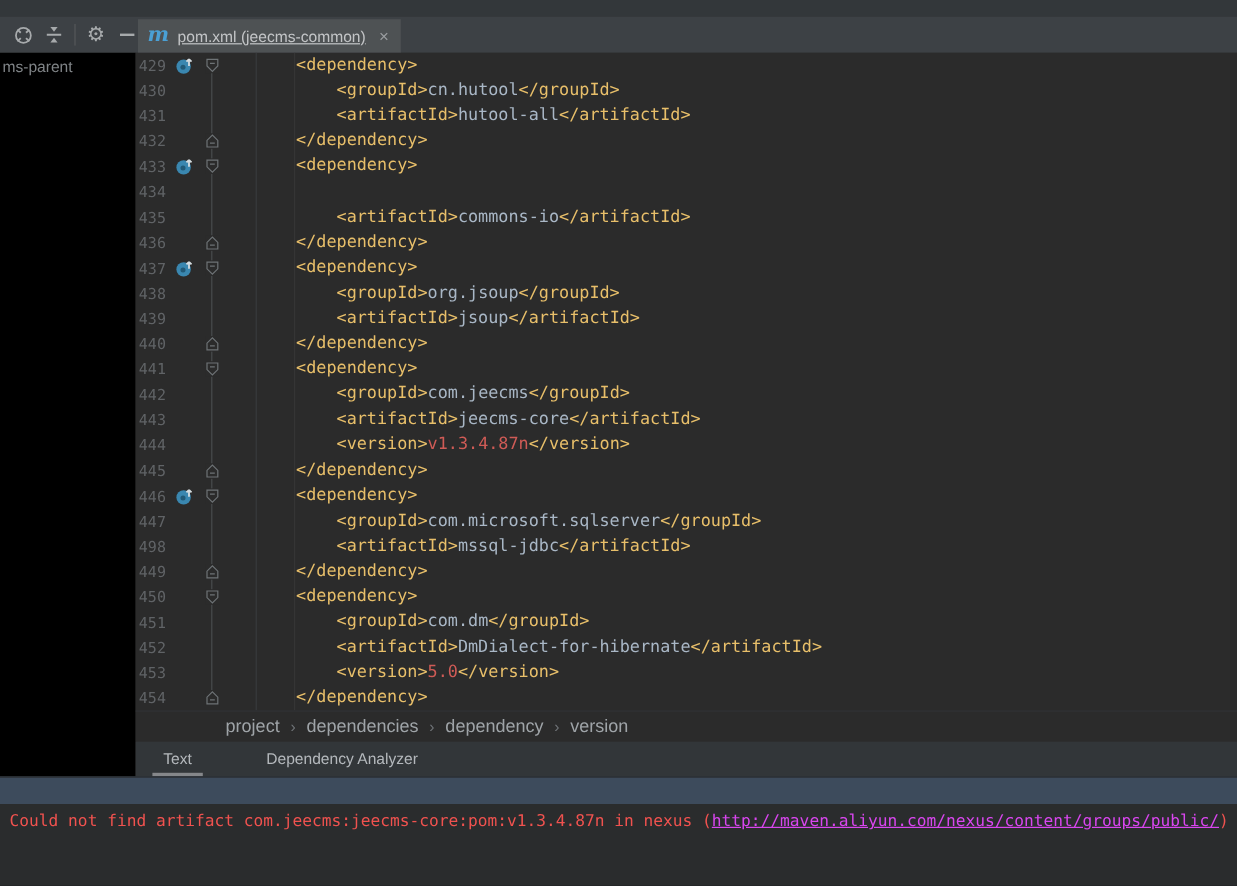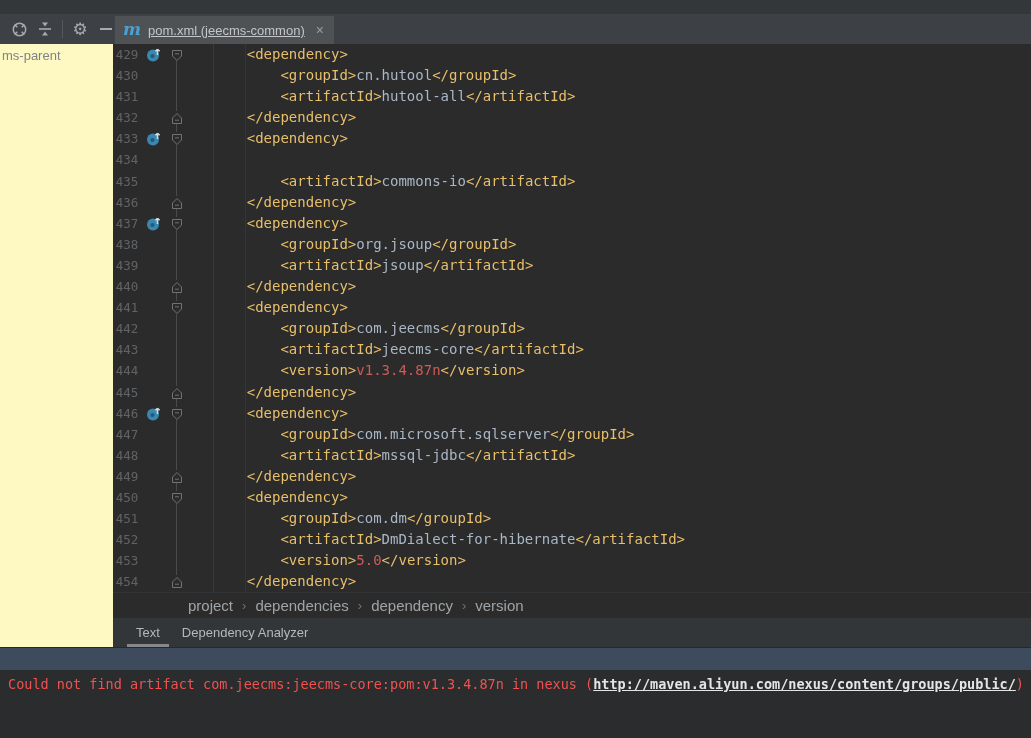--- a/index.html
+++ b/index.html
@@ -22,21 +22,21 @@
   .editor-tab {
     position:absolute; left:115px; top:16px; height:28px; padding:0 10px 0 8px;
     background:#4e5254; display:flex; align-items:center; gap:7px;
   }
   .maven-m { font-family:"DejaVu Serif", serif; font-style:italic; font-weight:bold;
     font-size:17px; color:#4aa0d5; line-height:1; transform:translateY(-1px); }
   .tab-title { font-size:13px; color:#c3c5c7; white-space:nowrap;text-decoration:underline; }
   .tab-close { font-size:14px; color:#9a9da0; margin-left:4px; line-height:1; }
 
   
-  .project-panel { position:absolute; left:0; top:44px; width:113px; height:603px; background:#fef9c3; overflow:hidden; }
+  .project-panel { position:absolute; left:0; top:44px; width:113px; height:603px; background:#000000; overflow:hidden; }
   .project-item { position:absolute; left:2px; top:4px; font-size:13px; color:#7f8386; white-space:nowrap; }
 
   
   .editor { position:absolute; left:113px; top:44px; width:918px; height:548px; background:#2b2b2b; overflow:hidden; }
   .gutter-sep { position:absolute; left:100px; top:0; width:1px; height:548px; background:#383b3d; }
   .fold-line  { position:absolute; left:63px; top:6px; width:1px; height:536px; background:#494c4e; }
   .indent-guide { position:absolute; left:132px; top:0; width:1px; height:548px; background:#353535; }
   .code-line { position:relative; height:21.1px; }
   .ln { position:absolute; left:0; top:0; width:28px; text-align:center;
         font:12.5px/21.1px "DejaVu Sans Mono", monospace; color:#606366; }
@@ -49,35 +49,35 @@
   .sg-err { color:#cf5b56; }
 
   
   .breadcrumb-bar { position:absolute; left:113px; top:592px; width:918px; height:26px;
     background:#2b2b2b; border-top:1px solid #313335; display:flex; align-items:center; padding-left:75px; }
   .crumb { font-size:15px; color:#9fa4a8; }
   .crumb-sep { font-size:13px; color:#6f7377; margin:0 9px; }
 
   
   .bottom-tabs { position:absolute; left:113px; top:618px; width:918px; height:29px;
-    background:#323639; display:flex; align-items:stretch; padding-left:12px; }
+    background:#323639; display:flex; align-items:stretch; padding-left:12px;gap:40px; }
   .btab { position:relative; display:flex; align-items:center; padding:0 11px;
     font-size:13px; color:#b4b8bc; white-space:nowrap; }
   .btab.active::after { content:""; position:absolute; left:2px; right:2px; bottom:0;
     height:3px; background:#85878a; }
 
   
   .splitter { position:absolute; left:0; top:647px; width:1031px; height:23px;
     background:#3d4b5c; border-top:1px solid #26282a; }
 
   
   .console { position:absolute; left:0; top:670px; width:1031px; height:68px; background:#2a2c2d; }
   .console-line { position:absolute; left:8px; top:5px;
     font:13.5px/18px "DejaVu Sans Mono", monospace; color:#f0524f; white-space:pre; }
-  .console-link { color:#e5e5e5; text-decoration:underline; cursor:pointer;font-weight:bold; }
+  .console-link { color:#d946ef; text-decoration:underline; cursor:pointer; }
 </style>
 </head>
 <body>
 
 <div class="app">
 
   <div class="top-bar">
     <div class="upper-strip"></div>
     <div class="tool-icons">
       <div class="tbtn">
@@ -263,21 +263,21 @@
               <line x1="4" y1="4.8" x2="8" y2="4.8" stroke="#6e7376" stroke-width="1"></line>
             </svg></span>
     <pre class="code"><span class="sg-tag">    &lt;dependency&gt;</span></pre>
   </div>
         <div class="code-line">
     <span class="ln">447</span>
 
     <pre class="code"><span class="sg-tag">        &lt;groupId&gt;</span><span class="sg-txt">com.microsoft.sqlserver</span><span class="sg-tag">&lt;/groupId&gt;</span></pre>
   </div>
         <div class="code-line">
-    <span class="ln">448</span>
+    <span class="ln">498</span>
 
     <pre class="code"><span class="sg-tag">        &lt;artifactId&gt;</span><span class="sg-txt">mssql-jdbc</span><span class="sg-tag">&lt;/artifactId&gt;</span></pre>
   </div>
         <div class="code-line">
     <span class="ln">449</span>
 
     <span class="fold"><svg width="12" height="13" viewBox="0 0 12 13">
               <path d="M1.5 11.5 H10.5 V6 L6 1.5 L1.5 6 Z" fill="none" stroke="#6e7376" stroke-width="1"></path>
               <line x1="4" y1="8.2" x2="8" y2="8.2" stroke="#6e7376" stroke-width="1"></line>
             </svg></span>

